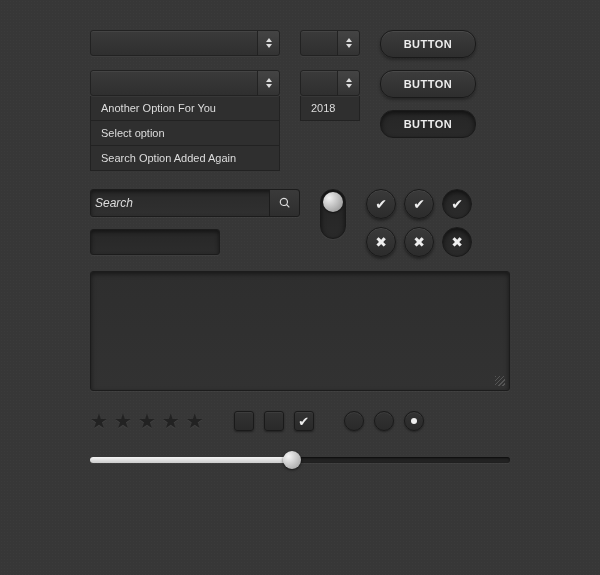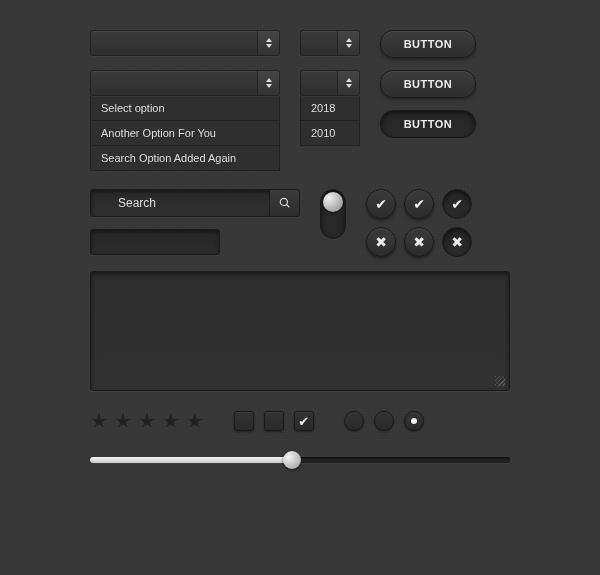--- a/index.html
+++ b/index.html
@@ -71,21 +71,21 @@
 }
 
 .search {
   width: 210px; height: 28px;
   background: linear-gradient(#2a2a2a,#303030);
   border: 1px solid #1c1c1c;
   border-radius: 3px;
   box-shadow: inset 0 2px 4px rgba(0,0,0,0.5), 0 1px 0 rgba(255,255,255,0.04);
   display: flex; align-items: center;
 }
-.search span { flex: 1; padding: 0 27px; color: #ddd; }
+.search span { flex: 1; padding: 0 4px; color: #ddd; font-style: italic; }
 .search .mag {
   width: 30px; height: 100%;
   background: linear-gradient(#3a3a3a,#2e2e2e);
   border-left: 1px solid #1c1c1c;
   border-radius: 0 3px 3px 0;
   display: flex; align-items: center; justify-content: center;
 }
 .mag svg { width: 12px; height: 12px; fill: #ddd; }
 
 .input-empty {
@@ -209,32 +209,31 @@
       </div>
   </div>
 </div>
 
 <div class="row" style="margin-top:-94px;">
   <div class="col">
     <div class="select wide">
       <div class="arrows"></div>
     </div>
     <div class="dropdown-list">
+      <div class="opt">Another Option For You</div>
       <div class="opt">Select option</div>
-      <div class="opt">Another Option For You</div>
       <div class="opt">Search Option Added Again</div>
     </div>
   </div>
   <div class="col">
     <div class="select narrow">
       <div class="arrows"></div>
     </div>
     <div class="dropdown-list narrow">
       <div class="opt">2018</div>
-      <div class="opt">2010</div>
     </div>
   </div>
 </div>
 
 <div class="row" style="margin-top:18px; align-items:flex-start;">
   <div class="col" style="gap:12px;">
     <div class="search">
       <span>Search</span>
       <div class="mag">
         <svg viewBox="0 0 16 16">

